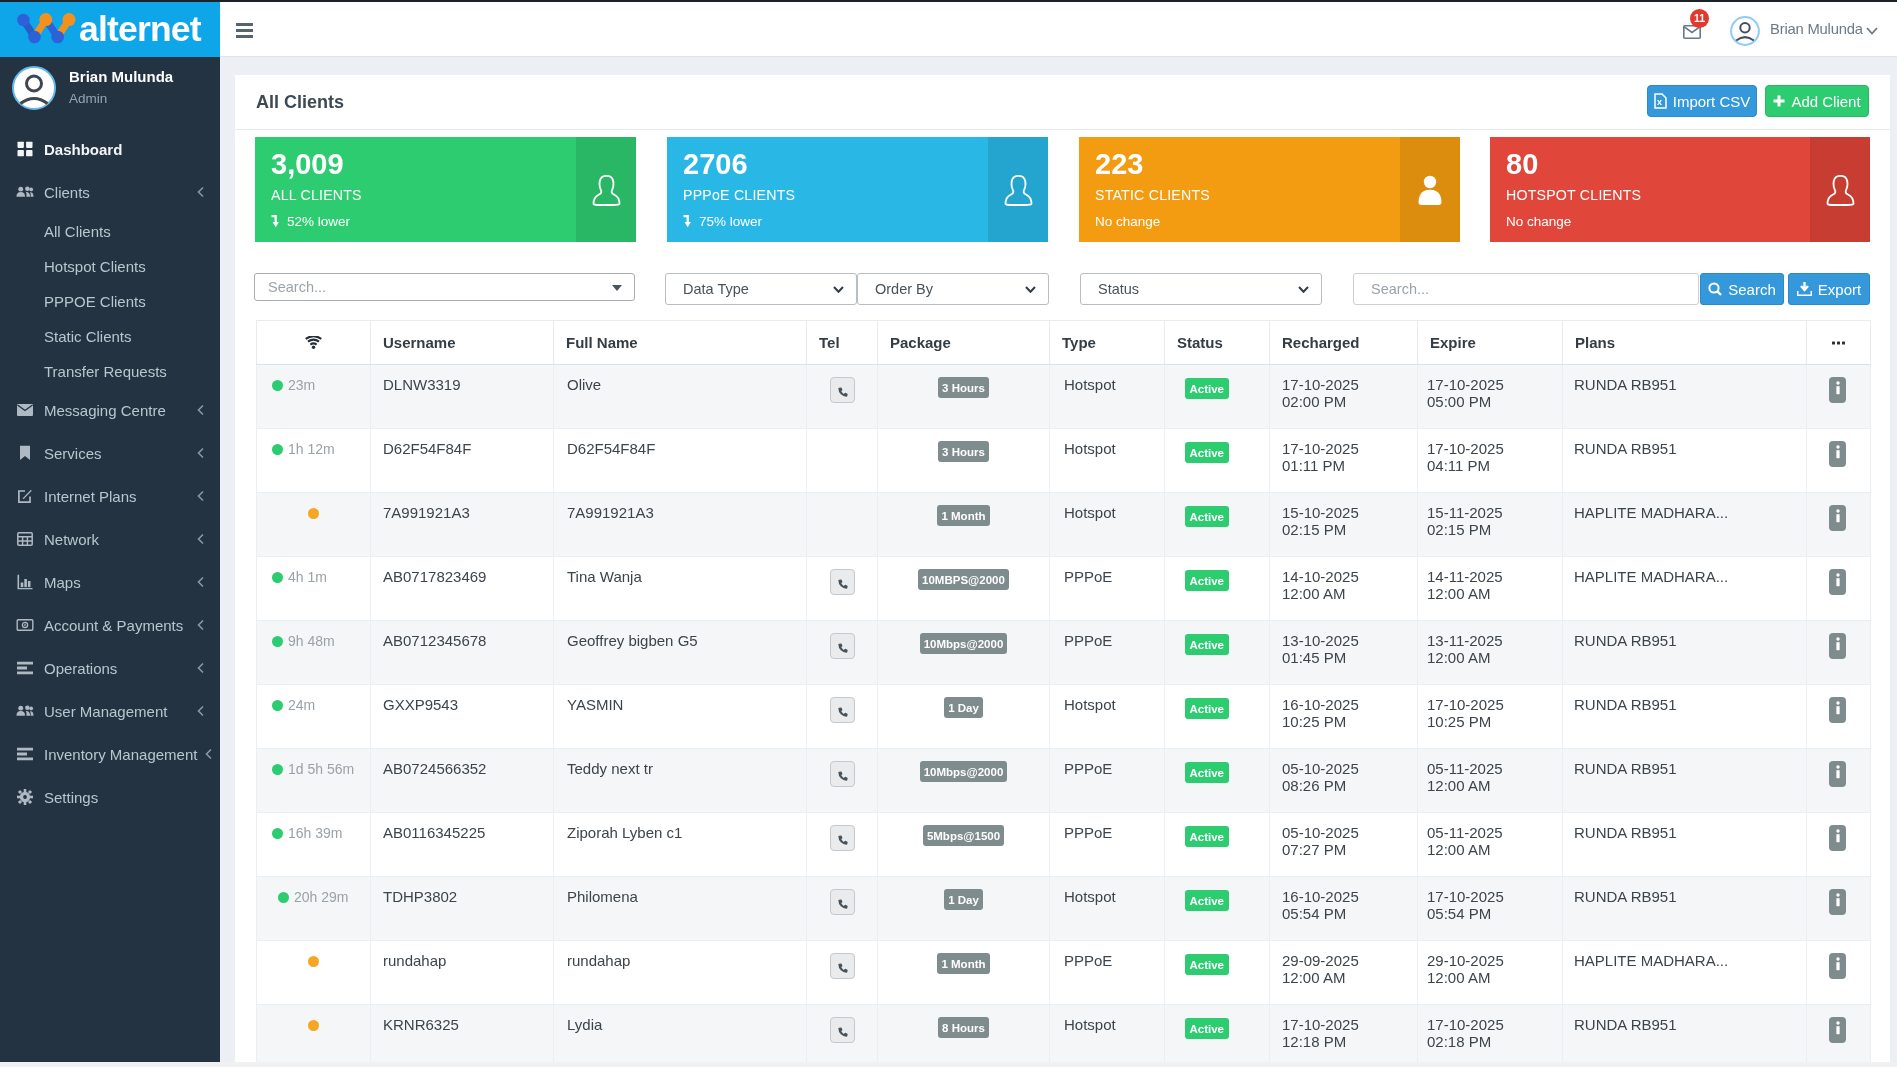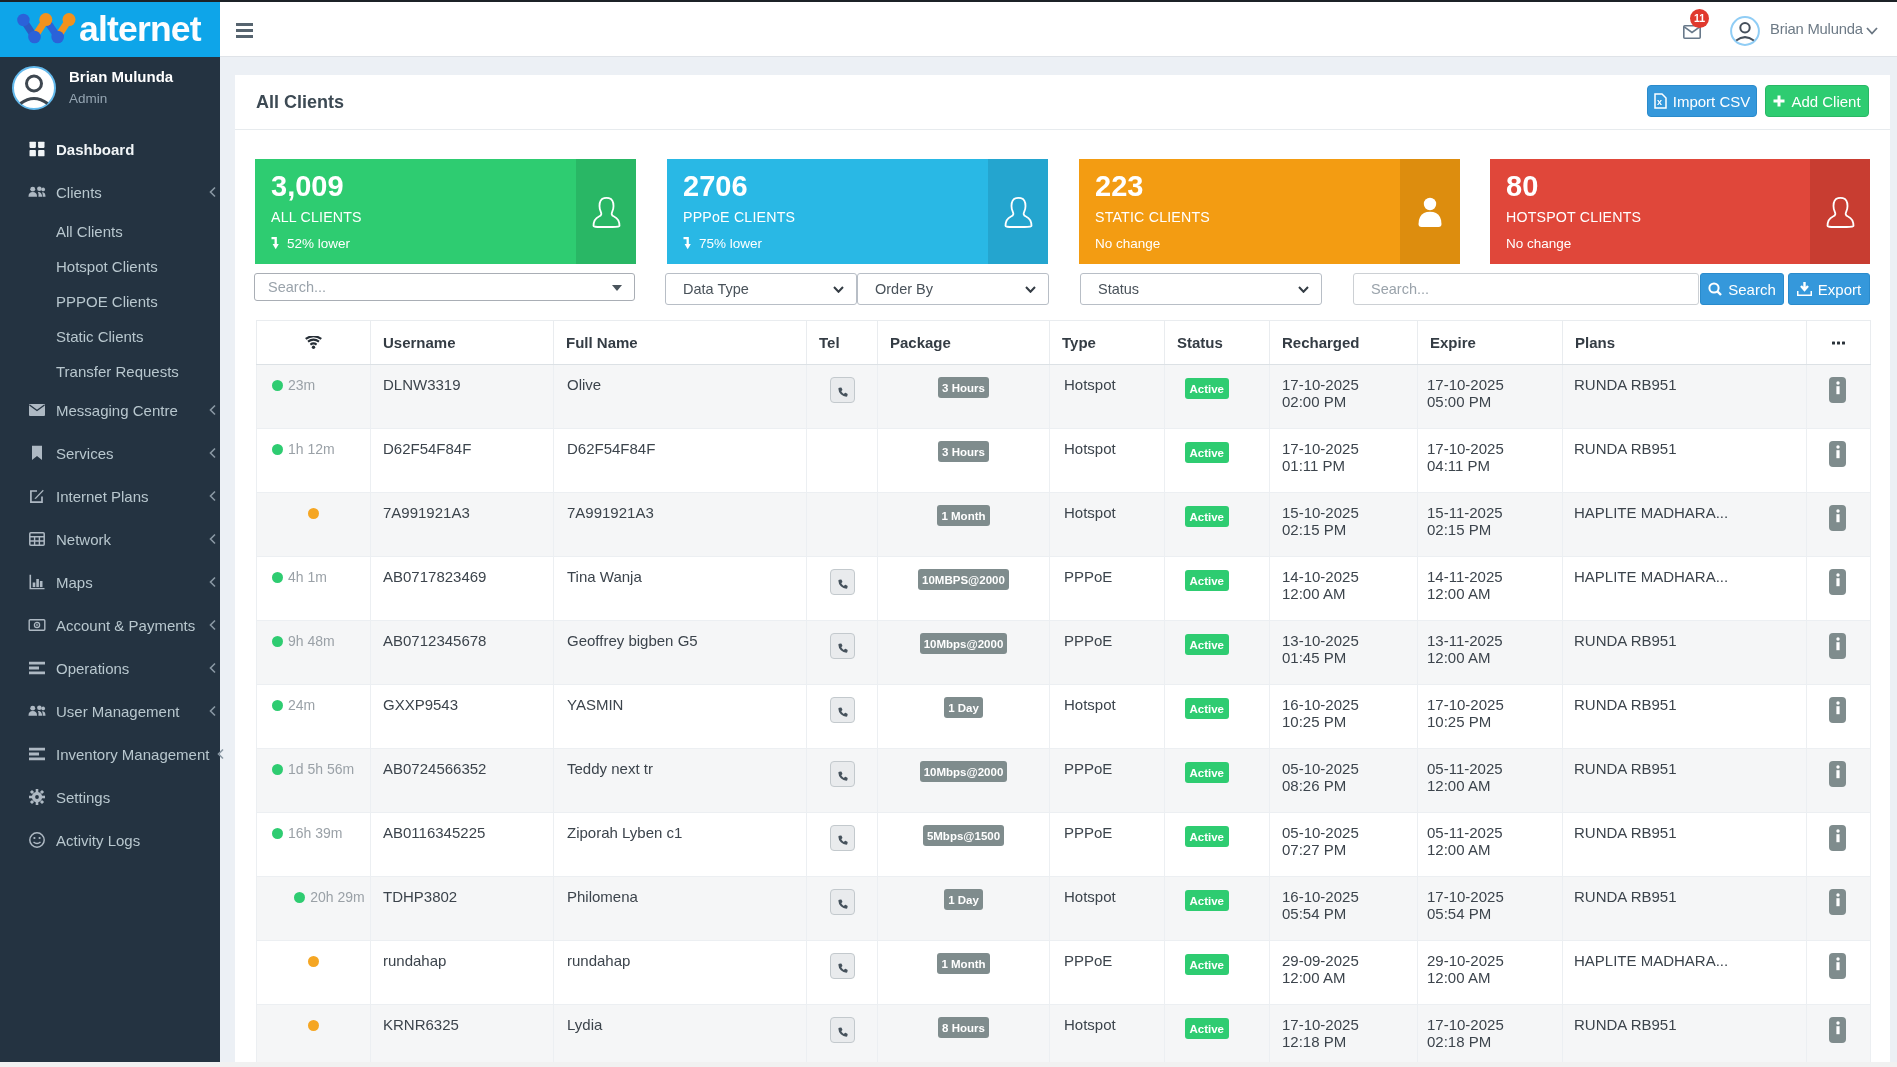--- a/index.html
+++ b/index.html
@@ -20,21 +20,21 @@
 .msub {height:35px;}
 .micon {position:absolute;left:16px;top:50%;transform:translateY(-50%);width:18px;text-align:center;}
 .chev {position:absolute;right:16px;top:50%;transform:translateY(-50%);}
 
 #panel {left:235px;top:75px;width:1655px;height:992px;background:#fff;}
 #ptitle {left:21px;top:17px;font-size:18px;font-weight:bold;color:#3d4a54;}
 .btn {position:absolute;height:32px;border-radius:4px;color:#fff;font-size:15px;display:flex;align-items:center;justify-content:center;gap:6px;}
 .btn-blue {background:#3598db;border:1px solid #2a8bcc;}
 .btn-green {background:#2ecc71;border:1px solid #29b765;}
 
-.sbox {position:absolute;top:84px;width:381px;height:105px;color:#fff;}
+.sbox {position:absolute;top:62px;width:381px;height:105px;color:#fff;}
 .sbox .ic {position:absolute;right:0;top:0;width:60px;height:105px;display:flex;align-items:center;justify-content:center;}
 .sbox .num {position:absolute;left:16px;top:12px;font-size:29px;font-weight:bold;line-height:30px;}
 .sbox .lbl {position:absolute;left:16px;top:49px;font-size:14.2px;line-height:18px;letter-spacing:0.2px;}
 .sbox .trd {position:absolute;left:16px;top:77px;font-size:13.5px;display:flex;align-items:center;gap:7px;}
 
 .sel {position:absolute;top:198px;height:32px;background:#fff;border:1px solid #b8bec6;border-radius:3px;color:#49525a;font-size:14.5px;line-height:30px;padding-left:17px;}
 .sel .car {position:absolute;right:12px;top:12px;}
 
 #tbl {position:absolute;left:21px;top:245px;width:1614px;border-collapse:collapse;table-layout:fixed;font-size:15px;}
 #tbl th {border:1px solid #e9ecef;border-bottom:1px solid #dce1e5;height:44px;text-align:left;padding:0 0 0 12px;font-size:15px;color:#343c44;vertical-align:middle;}
@@ -89,21 +89,21 @@
   </svg>
 </div>
 <div class="abs" id="sidebar">
   <svg width="44" height="44" viewBox="0 0 44 44" style="position:absolute;left:12px;top:9px;">
     <circle cx="22" cy="22" r="21" fill="#fff" stroke="#63b9ec" stroke-width="2"></circle>
     <circle cx="22" cy="17.5" r="7.5" fill="none" stroke="#3e4750" stroke-width="3"></circle>
     <path d="M8.5 37.5 Q22 27.5 35.5 37.5" fill="none" stroke="#3e4750" stroke-width="3"></path>
   </svg>
   <div class="abs" style="left:69px;top:11px;color:#fff;font-weight:bold;font-size:15px;">Brian Mulunda</div>
   <div class="abs" style="left:69px;top:34px;color:#95a5b2;font-size:13.5px;">Admin</div>
-  <div class="abs" style="left:12px;top:70px;width:220px;">
+  <div class="abs" style="left:0;top:70px;width:220px;">
     <div class="mitem" style="color:#f1f5f7;font-weight:bold;">
       <svg class="micon" width="15" height="15" viewBox="0 0 15 15">
           <g fill="#f1f5f7">
             <rect x="0" y="0" width="6.4" height="6.4" rx="0.8"></rect>
             <rect x="8.6" y="0" width="6.4" height="6.4" rx="0.8"></rect>
             <rect x="0" y="8.6" width="6.4" height="6.4" rx="0.8"></rect>
             <rect x="8.6" y="8.6" width="6.4" height="6.4" rx="0.8"></rect>
           </g>
         </svg>
       <span class="txt">Dashboard</span>
@@ -252,29 +252,20 @@
             <rect x="0" y="6.7" width="3.4" height="2.6"></rect>
             <rect x="12.6" y="6.7" width="3.4" height="2.6"></rect>
             <rect x="1.5" y="1.5" width="3" height="3" transform="rotate(45 3 3)"></rect>
             <rect x="11.5" y="1.5" width="3" height="3" transform="rotate(45 13 3)"></rect>
             <rect x="1.5" y="11.5" width="3" height="3" transform="rotate(45 3 13)"></rect>
             <rect x="11.5" y="11.5" width="3" height="3" transform="rotate(45 13 13)"></rect>
           </g>
           <circle cx="8" cy="8" r="1.9" fill="#243341"></circle>
         </svg>
       <span class="txt">Settings</span>
-    </div>
-    <div class="mitem">
-      <svg class="micon" width="16" height="16" viewBox="0 0 16 16">
-          <circle cx="8" cy="8" r="7.2" fill="none" stroke="#aeb9c3" stroke-width="1.5"></circle>
-          <circle cx="5.4" cy="6" r="1.1" fill="#aeb9c3"></circle>
-          <circle cx="10.6" cy="6" r="1.1" fill="#aeb9c3"></circle>
-          <path d="M4.5 10 Q8 13 11.5 10" fill="none" stroke="#aeb9c3" stroke-width="1.4"></path>
-        </svg>
-      <span class="txt">Activity Logs</span>
     </div>
   </div>
 </div>
 <div class="abs" id="panel">
   <div class="abs" style="left:0;top:0;width:1655px;height:55px;border-bottom:1px solid #e7ebee;"></div>
   <div class="abs" id="ptitle">All Clients</div>
   <div class="btn btn-blue" style="left:1412px;top:10px;width:110px;">
     <svg width="13" height="16" viewBox="0 0 13 16">
         <path d="M1 1 H8 L12 5 V15 H1 Z" fill="none" stroke="#fff" stroke-width="1.5"></path>
         <text x="3" y="12" fill="#fff" font-size="9" font-weight="bold" font-family="Liberation Sans, sans-serif">x</text>
@@ -554,21 +545,21 @@
           <td style="padding-top:13px;"><span class="bactive">Active</span></td>
           <td class="d2">05-10-2025<br>07:27 PM</td>
           <td class="d2" style="padding-left:9px;">05-11-2025<br>12:00 AM</td>
           <td style="padding-left:11px;">RUNDA RB951</td>
           <td style="padding:12px 0 0 0;"><span class="ib"><svg width="4" height="14" viewBox="0 0 4 14">
                 <circle cx="2" cy="2" r="1.7" fill="#fff"></circle>
                 <rect x="0.4" y="5.2" width="3.2" height="8" fill="#fff"></rect>
               </svg></span></td>
         </tr>
 <tr class="st">
-          <td style="padding-left:32px;text-align:center;"><span class="dot dg"></span><span class="tm">20h 29m</span></td>
+          <td style="padding-left:21px;"><span class="dot dg"></span><span class="tm">20h 29m</span></td>
           <td>TDHP3802</td>
           <td style="padding-left:13px;">Philomena</td>
           <td style="padding:11px 0 0 0;"><span class="phb"><svg width="11" height="11" viewBox="0 0 16 16">
                 <path d="M3.4 1.1 L5.7 0.6 Q6.3 0.5 6.6 1.1 L7.8 3.7 Q8 4.2 7.6 4.7 L6.2 6.2 Q7.5 8.9 9.9 10.1 L11.4 8.7 Q11.9 8.3 12.4 8.5 L15 9.7 Q15.6 10 15.5 10.6 L15 13 Q14.8 14.1 13.6 14.1 Q9.2 14.1 5.6 10.5 Q2 6.8 2 2.5 Q2 1.4 3.4 1.1 Z" fill="#46525c"></path>
               </svg></span></td>
           <td style="text-align:center;padding-left:0;"><span class="badge">1 Day</span></td>
           <td style="padding-left:14px;">Hotspot</td>
           <td style="padding-top:13px;"><span class="bactive">Active</span></td>
           <td class="d2">16-10-2025<br>05:54 PM</td>
           <td class="d2" style="padding-left:9px;">17-10-2025<br>05:54 PM</td>

